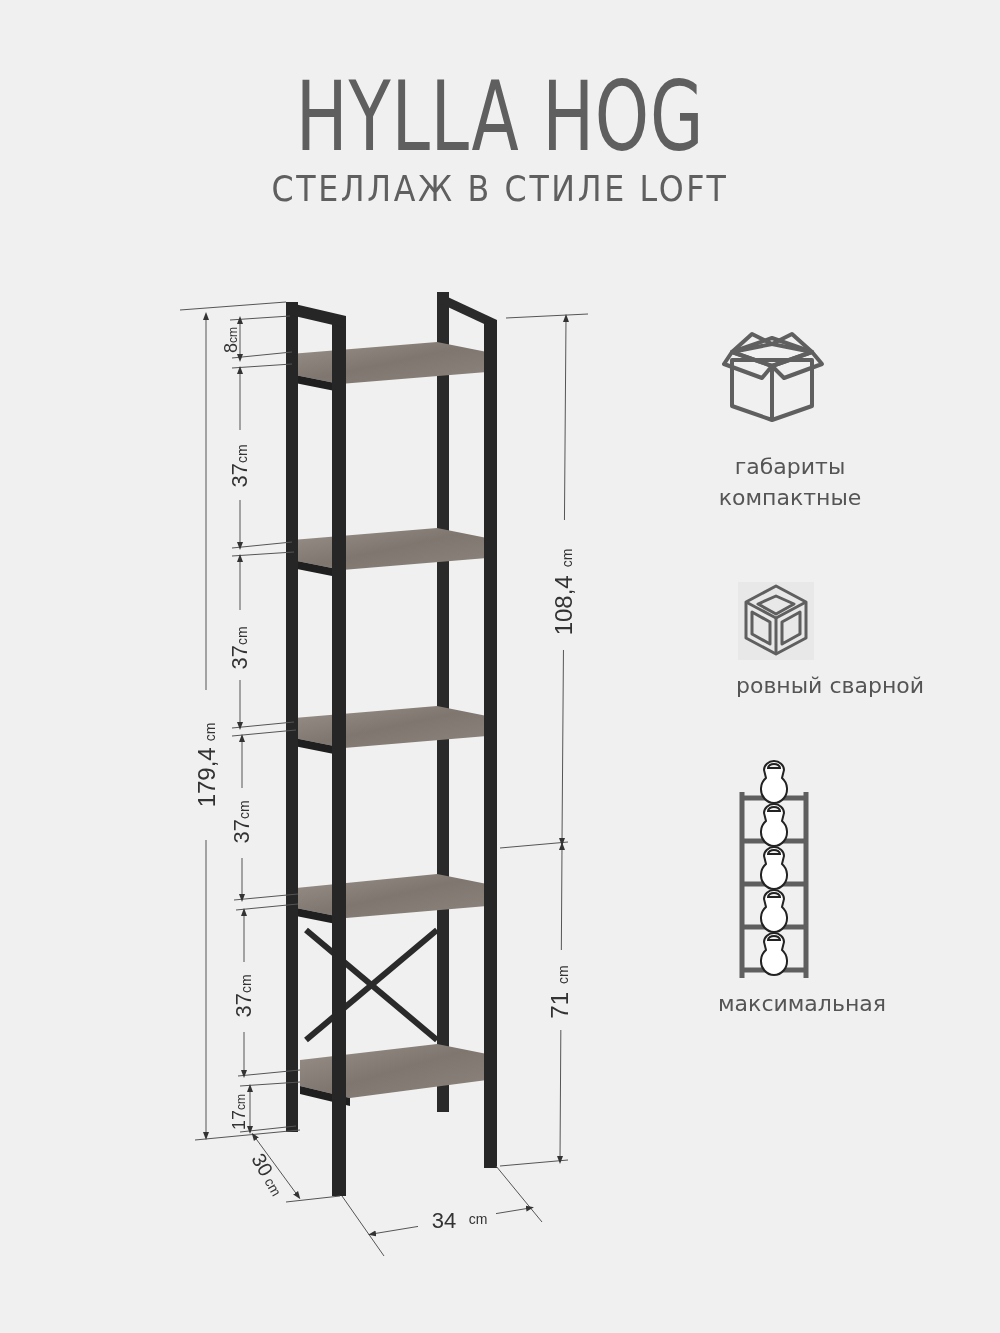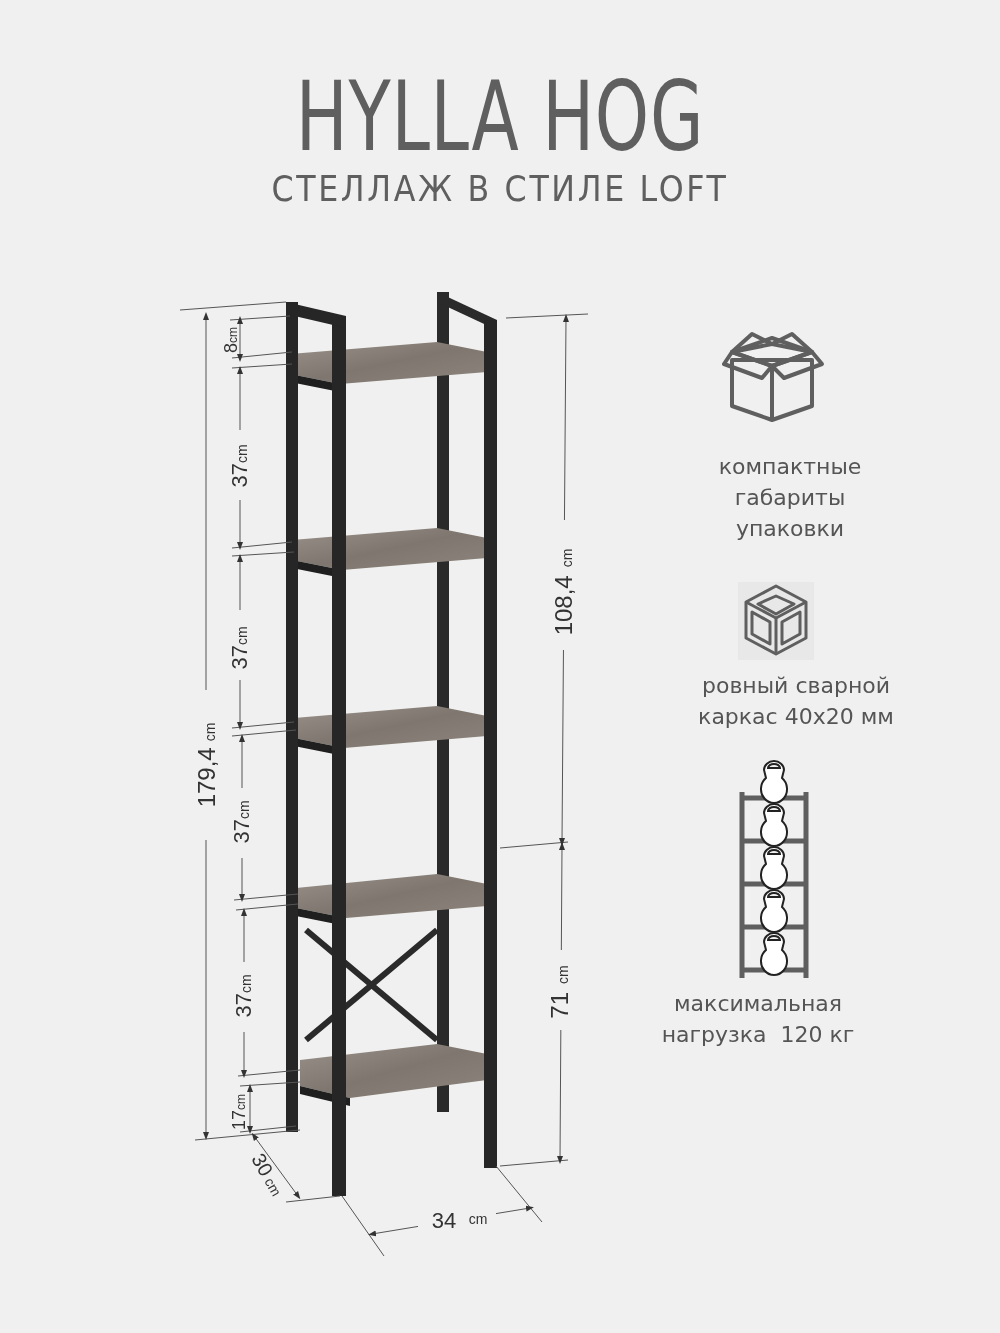--- a/index.html
+++ b/index.html
@@ -209,42 +209,40 @@
       <polygon points="10,22 2,34 40,48 50,36"></polygon>
       <polygon points="90,22 100,34 62,48 50,36"></polygon>
       <polygon points="10,30 10,76 50,90 90,76 90,30"></polygon>
       <line x1="50" y1="36" x2="50" y2="90"></line>
       <polygon points="10,22 30,4 50,14"></polygon>
       <polygon points="90,22 70,4 50,14"></polygon>
     </g>
   </svg>
 </div>
 <div class="feature" style="left:680px; width:220px; top:451px;">
+  <span class="line">габариты</span>
   <span class="line">компактные</span>
-  <span class="line">габариты</span>
-  <span class="line">упаковки</span>
 </div>
 
 <div class="icon-wrap" style="left:738px; top:582px;">
   <svg width="76" height="78" viewBox="0 0 76 78">
     <rect x="0" y="0" width="76" height="78" fill="#e8e8e8"></rect>
     <g fill="none" stroke="#5f5f5f" stroke-width="3" stroke-linejoin="round">
       <polygon points="38,4 68,20 68,56 38,72 8,56 8,20"></polygon>
       <polygon points="38,14 56,22 38,32 20,22"></polygon>
       <polygon points="14,30 32,40 32,62 14,52"></polygon>
       <polygon points="62,30 44,40 44,62 62,52"></polygon>
       <line x1="8" y1="20" x2="38" y2="36"></line>
       <line x1="68" y1="20" x2="38" y2="36"></line>
       <line x1="38" y1="36" x2="38" y2="72"></line>
     </g>
   </svg>
 </div>
-<div class="feature" style="left:666px; width:260px; top:670px;">
+<div class="feature" style="left:700px; width:260px; top:670px;">
   <span class="line">ровный сварной</span>
-  <span class="line">каркас 40x20 мм</span>
 </div>
 
 <div class="icon-wrap" style="left:736px; top:756px;">
   <svg width="76" height="226" viewBox="0 0 76 226">
     <g stroke="#5f5f5f" stroke-width="5" fill="none">
       <line x1="6" y1="36" x2="6" y2="222"></line>
       <line x1="70" y1="36" x2="70" y2="222"></line>
       <line x1="6" y1="42" x2="70" y2="42"></line>
       <line x1="6" y1="85" x2="70" y2="85"></line>
       <line x1="6" y1="128" x2="70" y2="128"></line>
@@ -268,16 +266,15 @@
           <path d="M28,14 a10,9 0 0 1 20,0 l-2,8 a13,14 0 1 1 -16,0 z"></path>
           <path d="M32,12 a6,4 0 0 1 12,0 z" fill="#f0f0f0"></path>
         </g>
       <g transform="translate(0,172)">
           <path d="M28,14 a10,9 0 0 1 20,0 l-2,8 a13,14 0 1 1 -16,0 z"></path>
           <path d="M32,12 a6,4 0 0 1 12,0 z" fill="#f0f0f0"></path>
         </g>
     </g>
   </svg>
 </div>
-<div class="feature" style="left:628px; width:260px; top:988px;">
+<div class="feature" style="left:672px; width:260px; top:988px;">
   <span class="line">максимальная</span>
-  <span class="line" style="white-space:pre;">нагрузка  120 кг</span>
 </div>
 
 </body></html>

